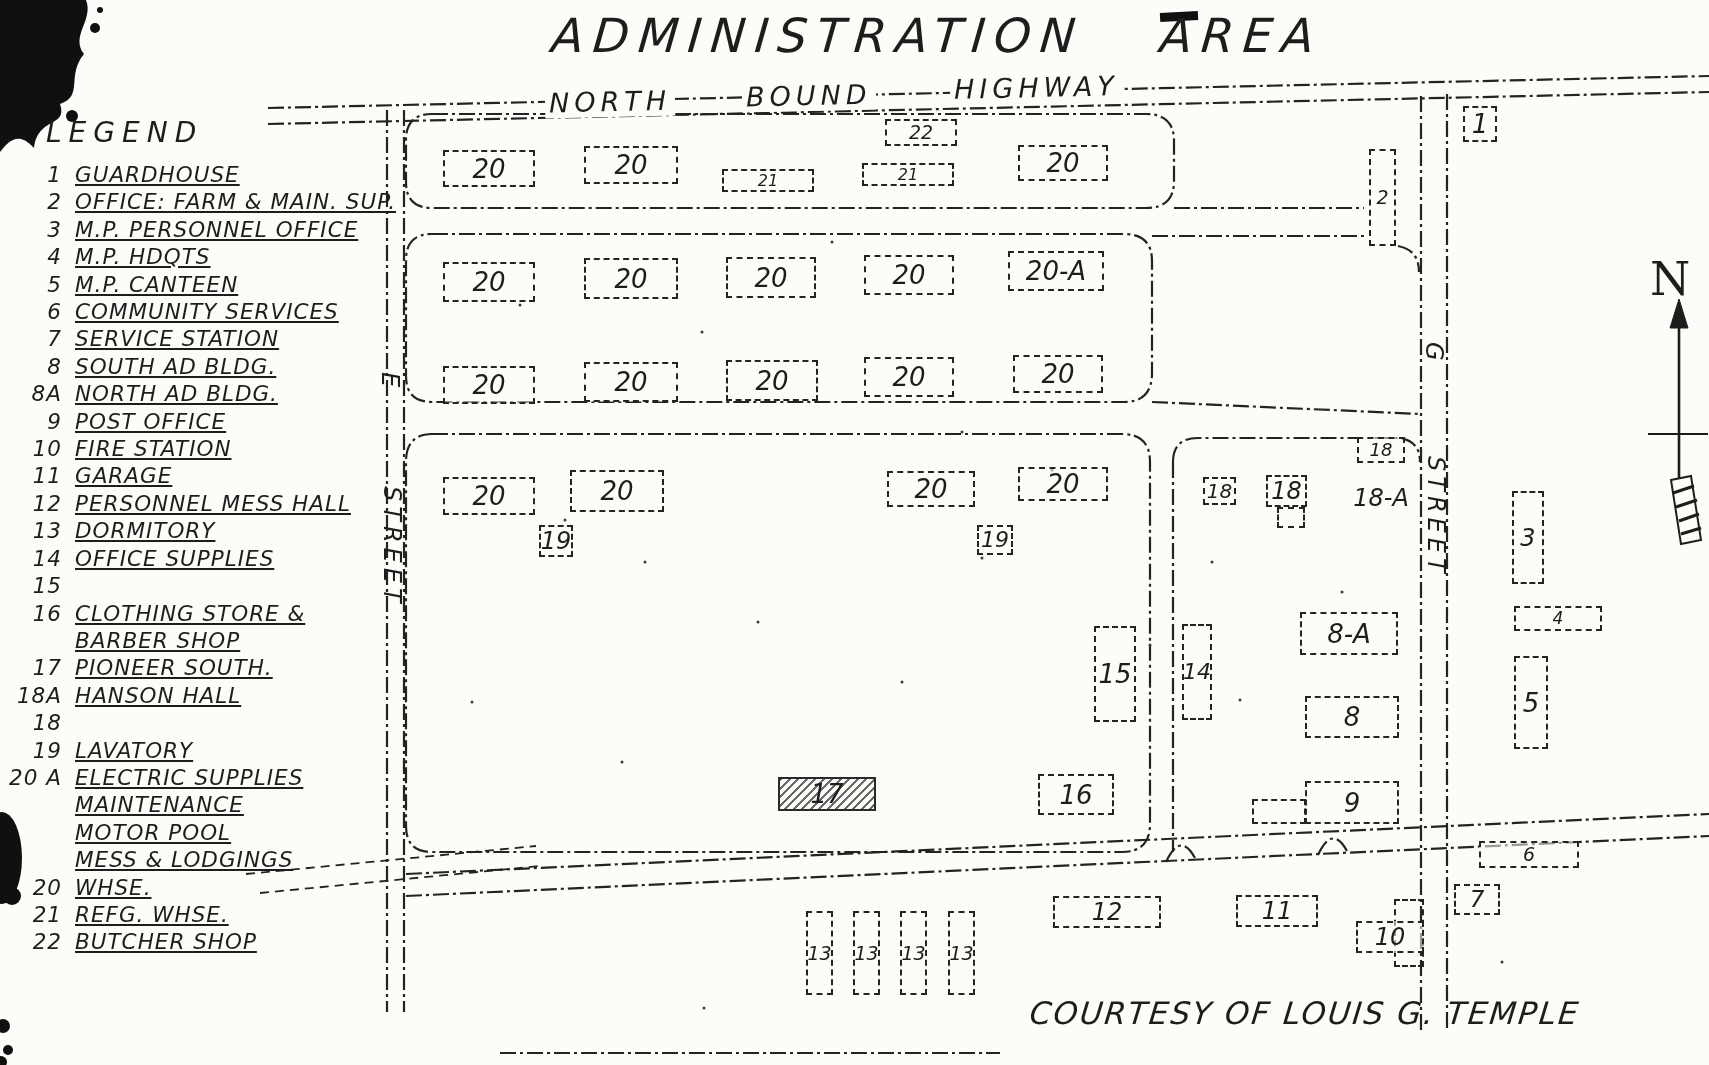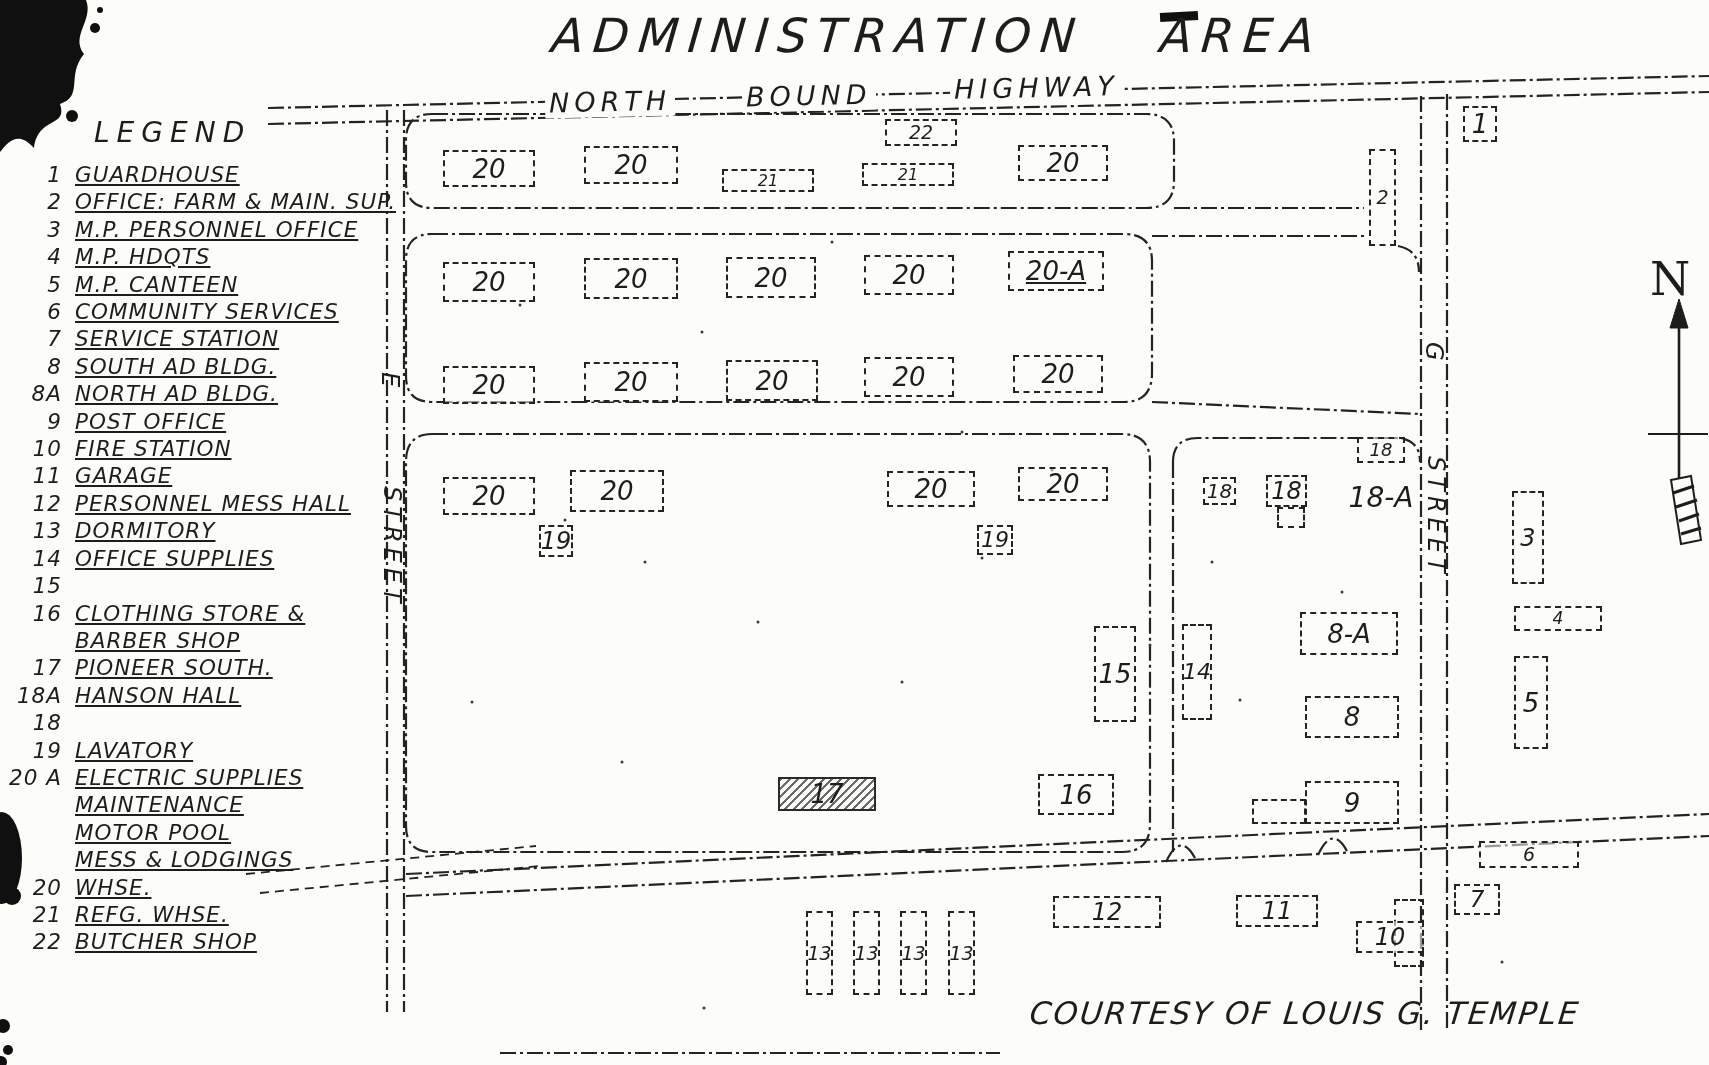--- a/index.html
+++ b/index.html
@@ -18,21 +18,21 @@
   }
   .hw-word{
     position:absolute;z-index:5;font-size:27px;letter-spacing:5px;
     transform:rotate(-1.3deg);white-space:nowrap;background:#fcfcf9;padding:0 4px;
   }
   .vletter,.vtext{
     position:absolute;z-index:5;font-size:24px;letter-spacing:5px;
     transform:rotate(90deg);transform-origin:0 0;white-space:nowrap;background:transparent;
   }
   #legend{position:absolute;left:8px;top:116px;width:352px;z-index:5;}
-  .lg-head{font-size:28px;letter-spacing:7px;margin-left:86px;margin-bottom:12px;font-style:italic;}
+  .lg-head{font-size:28px;letter-spacing:7px;margin-left:38px;margin-bottom:12px;font-style:italic;}
   .lg-row{display:flex;line-height:27.4px;font-size:21.5px;letter-spacing:1px;font-style:italic;}
   .lg-num{width:54px;text-align:right;padding-right:13px;flex:none;}
   .lg-txt{white-space:nowrap;text-decoration:underline;}
   #buildings{position:absolute;left:0;top:0;z-index:4;}
   .bldg{
     position:absolute;border:2px dashed #242424;box-sizing:border-box;
     display:flex;align-items:center;justify-content:center;
     font-style:italic;background:rgba(252,252,249,.55);
   }
   .bldg.hatched{
@@ -318,21 +318,21 @@
       <div class="bldg" style="left: 584px; top: 258px; width: 94px; height: 41px;">
         <span class="blab" style="font-size: 26px;">20</span>
       </div>
       <div class="bldg" style="left: 726px; top: 257px; width: 90px; height: 41px;">
         <span class="blab" style="font-size: 26px;">20</span>
       </div>
       <div class="bldg" style="left: 864px; top: 255px; width: 90px; height: 40px;">
         <span class="blab" style="font-size: 26px;">20</span>
       </div>
       <div class="bldg" style="left: 1008px; top: 251px; width: 96px; height: 40px;">
-        <span class="blab" style="font-size: 26px; text-decoration: underline;">20-A</span>
+        <span class="blab" style="font-size: 26px;">20-A</span>
       </div>
       <div class="bldg" style="left: 443px; top: 366px; width: 92px; height: 38px;">
         <span class="blab" style="font-size: 26px;">20</span>
       </div>
       <div class="bldg" style="left: 584px; top: 362px; width: 94px; height: 40px;">
         <span class="blab" style="font-size: 26px;">20</span>
       </div>
       <div class="bldg" style="left: 726px; top: 360px; width: 92px; height: 41px;">
         <span class="blab" style="font-size: 26px;">20</span>
       </div>
@@ -379,21 +379,21 @@
         <span class="blab" style="font-size: 18px;">18</span>
       </div>
       <div class="bldg" style="left: 1203px; top: 477px; width: 33px; height: 28px;">
         <span class="blab" style="font-size: 20px;">18</span>
       </div>
       <div class="bldg" style="left: 1266px; top: 475px; width: 41px; height: 32px;">
         <span class="blab" style="font-size: 24px;">18</span>
       </div>
       <div class="bldg annex" style="left: 1277px; top: 507px; width: 28px; height: 21px;"></div>
       <div class="bldg text" style="left: 1350px; top: 484px; width: 62px; height: 28px;">
-        <span class="blab" style="font-size: 28px;">18-A</span>
+        <span class="blab" style="font-size: 24px;">18-A</span>
       </div>
       <div class="bldg" style="left: 1182px; top: 624px; width: 30px; height: 96px;">
         <span class="blab" style="font-size: 22px;">14</span>
       </div>
       <div class="bldg" style="left: 1300px; top: 612px; width: 98px; height: 43px;">
         <span class="blab" style="font-size: 26px;">8-A</span>
       </div>
       <div class="bldg" style="left: 1305px; top: 696px; width: 94px; height: 42px;">
         <span class="blab" style="font-size: 26px;">8</span>
       </div>

